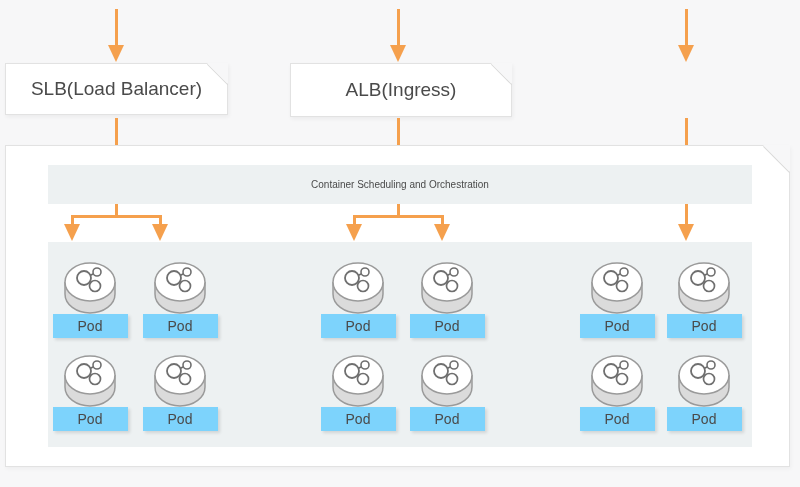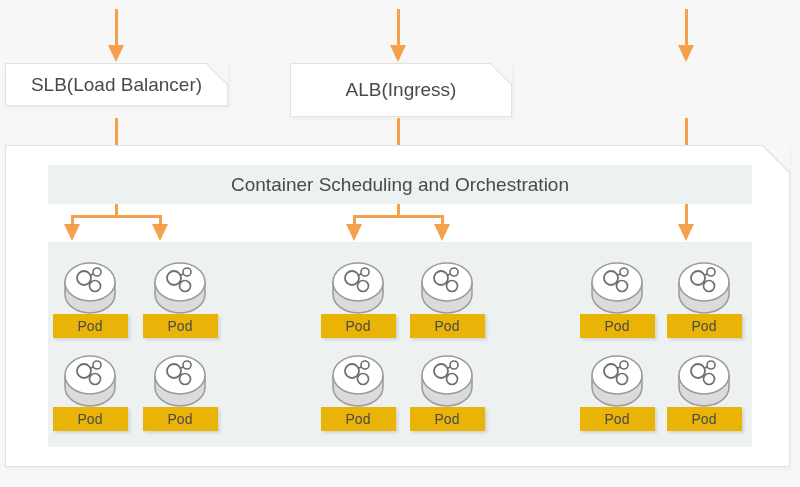--- a/index.html
+++ b/index.html
@@ -55,21 +55,21 @@
     content:"";position:absolute;
     top:13px;right:-6px;width:37px;height:0;
     border-top:1px solid #d9d9d9;
     transform:rotate(45deg);
   }
   .cluster-header{
     position:absolute;left:48px;top:165px;
     width:704px;height:39px;
     background:#edf1f2;
     display:flex;align-items:center;justify-content:center;
-    font-size:19px;color:#4a4a4a;
+    font-size:10px;color:#4a4a4a;
   }
   .pods-panel{
     position:absolute;left:48px;top:242px;
     width:704px;height:205px;
     background:#edf1f2;
   }
   
   .vline{position:absolute;width:3px;background:#f5a04d;}
   .hline{position:absolute;height:3px;background:#f5a04d;}
   .ahead{
@@ -79,21 +79,21 @@
     border-top:17px solid #f5a04d;
   }
   
   .pod-unit{
     position:absolute;width:80px;height:80px;
     display:flex;flex-direction:column;align-items:center;
   }
   .pod-unit svg{display:block;}
   .pod-tag{
     width:75px;height:24px;
-    background:#eab308;
+    background:#7dd3fc;
     box-shadow:2px 2px 3px rgba(0,0,0,0.12);
     display:flex;align-items:center;justify-content:center;
     font-size:14px;color:#4a4a4a;
   }
 </style>
 </head>
 <body>
 
 <div class="stage">
 
@@ -117,21 +117,21 @@
   </div>
   <div>
     <div class="vline" style="left:397px;top:9px;height:37px"></div>
     <div class="ahead" style="left:390px;top:45px"></div>
   </div>
   <div>
     <div class="vline" style="left:685px;top:9px;height:37px"></div>
     <div class="ahead" style="left:678px;top:45px"></div>
   </div>
 
-  <div class="notch-box" style="left:5px;top:63px;width:223px;height:43px">
+  <div class="notch-box" style="left:5px;top:63px;width:223px;height:52px">
     <span class="node-label">SLB(Load Balancer)</span>
   </div>
   <div class="notch-box" style="left:290px;top:63px;width:222px;height:54px">
     <span class="node-label">ALB(Ingress)</span>
   </div>
 
   <div class="vline" style="left:115px;top:118px;height:47px"></div>
   <div class="vline" style="left:397px;top:118px;height:47px"></div>
   <div class="vline" style="left:685px;top:118px;height:47px"></div>
 

